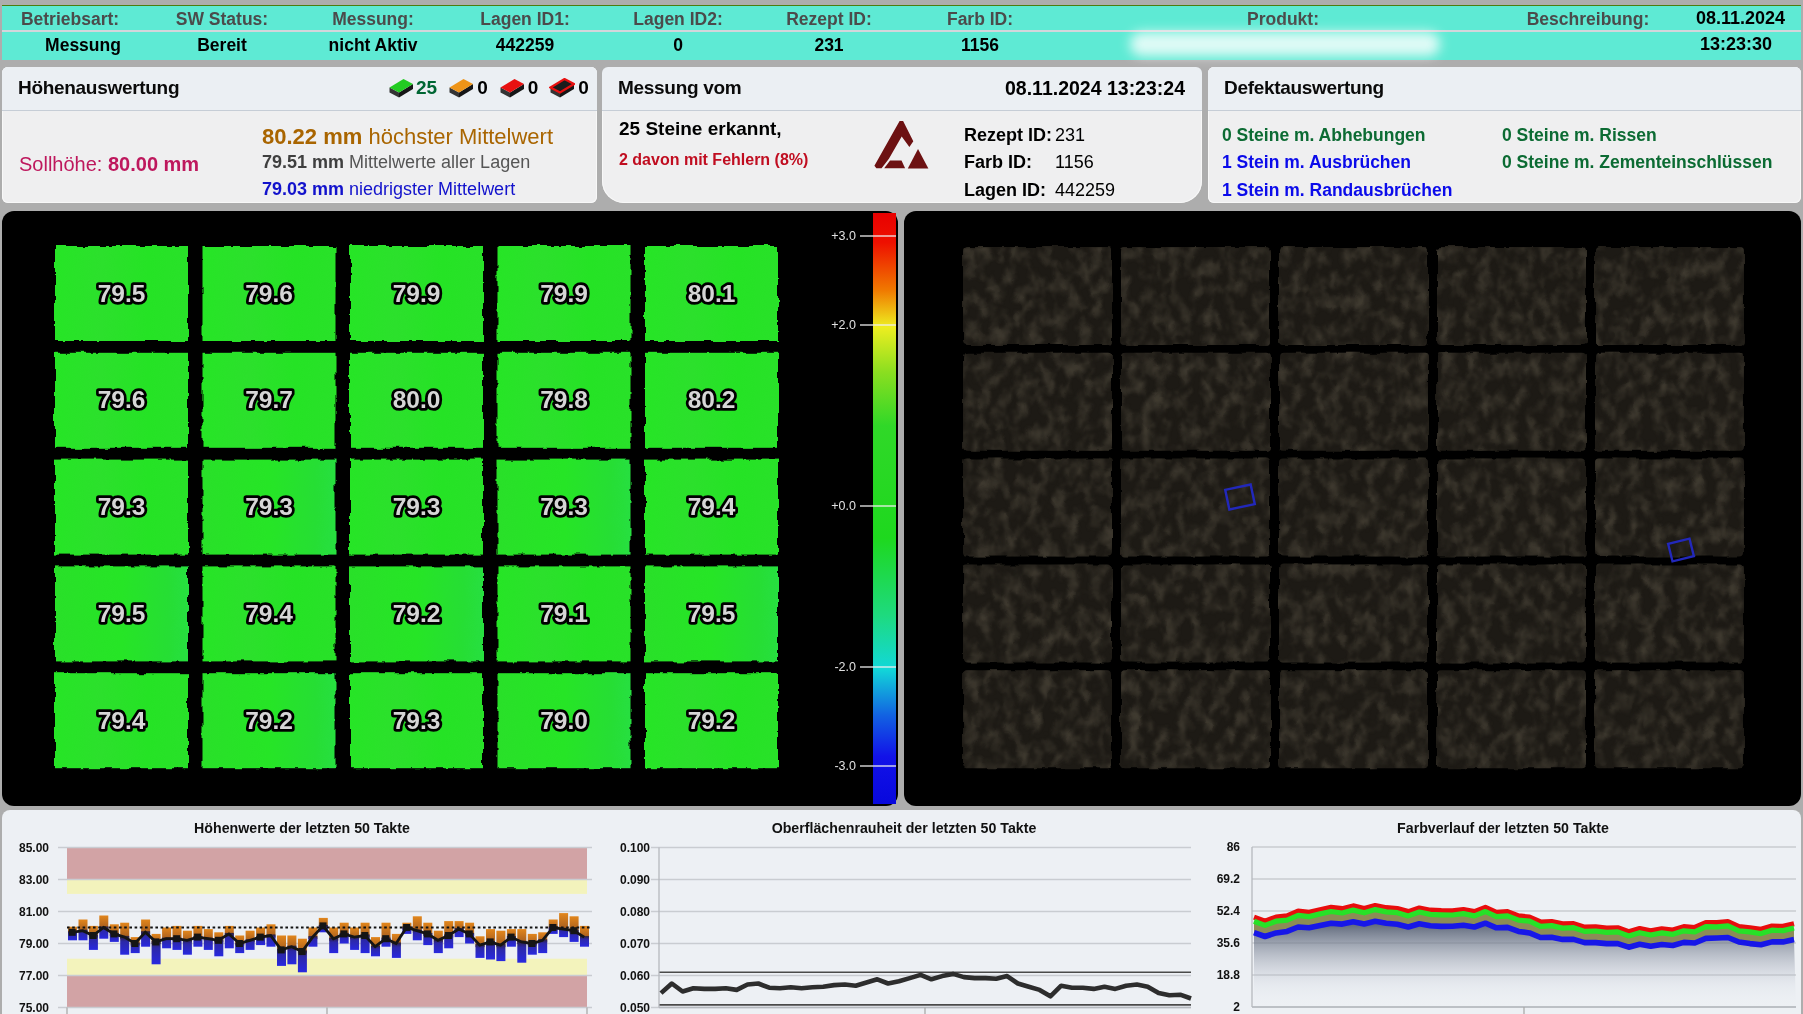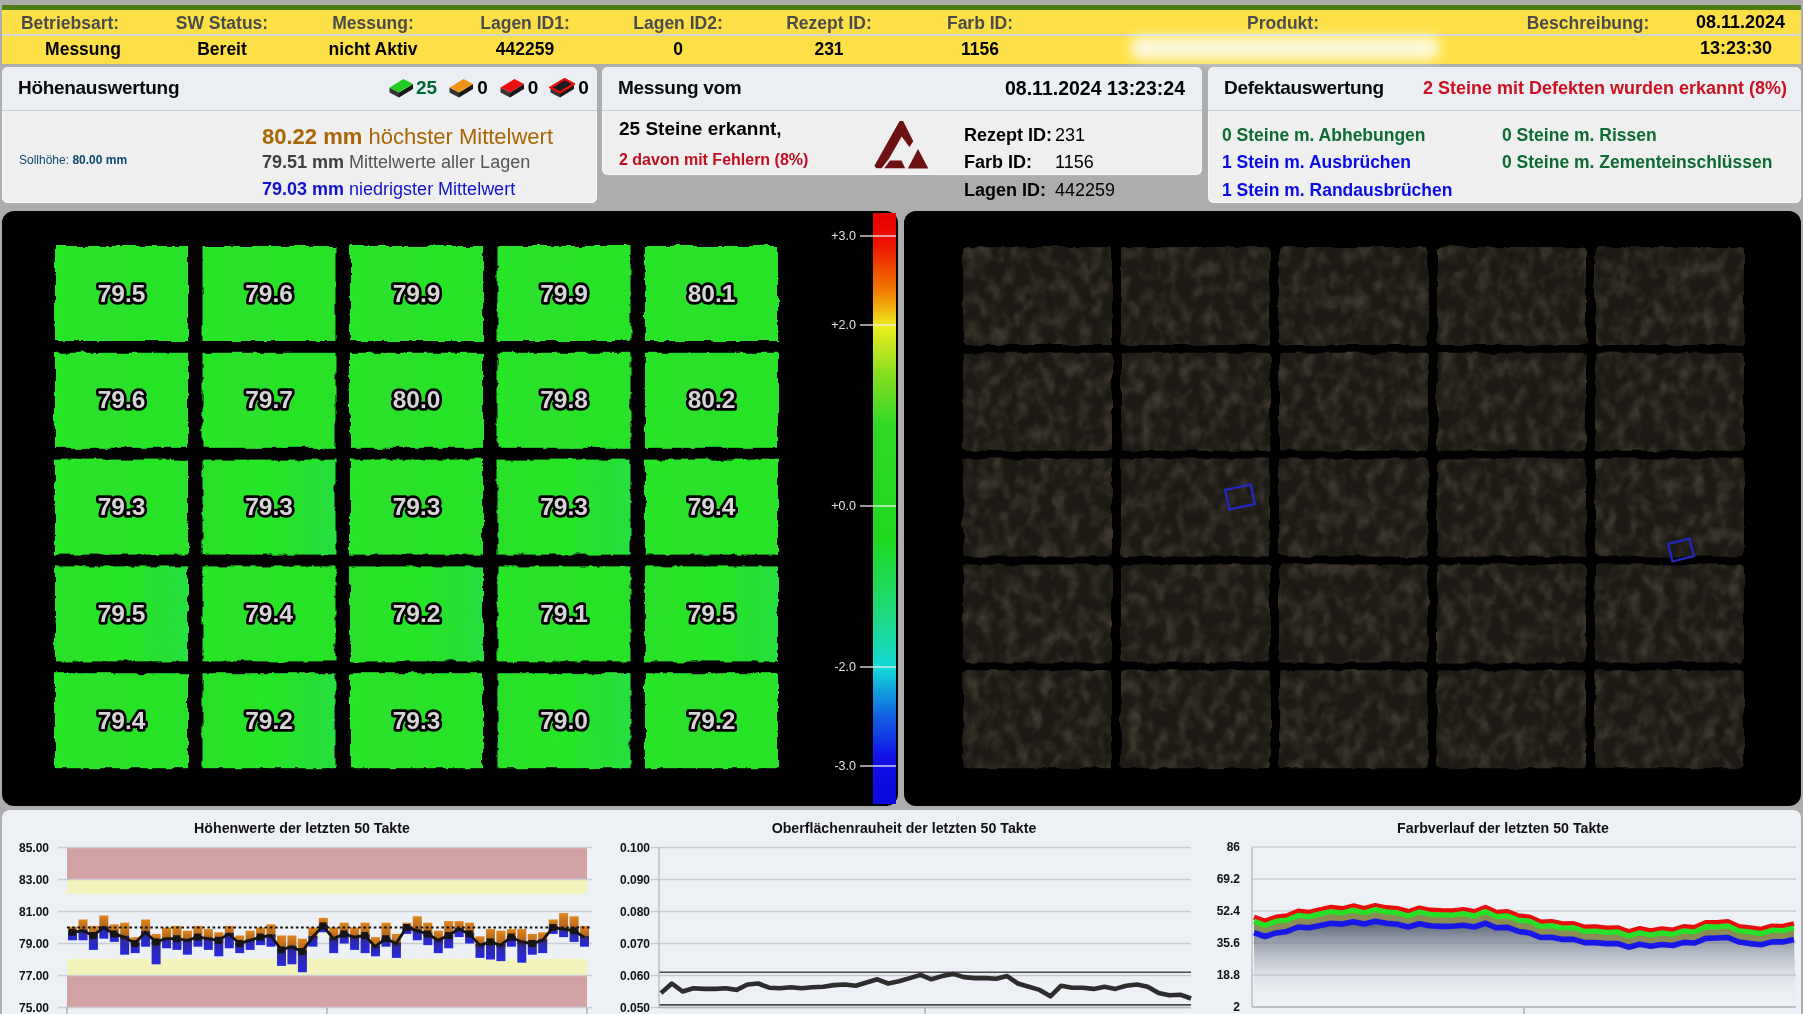--- a/index.html
+++ b/index.html
@@ -1,21 +1,21 @@
 <!DOCTYPE html>
 <html><head><meta charset="utf-8"><title>Messung</title><style>
 html,body{margin:0;padding:0;width:1803px;height:1014px;overflow:hidden;background:#adadad;font-family:"Liberation Sans",sans-serif;}
 .abs{position:absolute;}
 .lbl{position:absolute;transform:translateX(-50%);font-weight:bold;font-size:17.5px;color:#4b4b4b;white-space:nowrap;}
 .val{position:absolute;transform:translateX(-50%);font-weight:bold;font-size:17.5px;color:#000;white-space:nowrap;}
 .panel{position:absolute;background:#efeff0;border-radius:6px;box-shadow:0 0 0 1px #f8f8f8 inset;}
 .phead{position:absolute;left:0;top:0;right:0;height:43px;background:#ebeff3;border-bottom:1.5px solid #c6cdd6;border-radius:6px 6px 0 0;}
 .ptitle{position:absolute;left:16px;top:10px;font-weight:bold;font-size:19px;letter-spacing:-0.3px;color:#0a0a0a;}
 </style></head><body>
-<div class="abs" style="left:2px;top:5px;width:1799px;height:54px;background:#fde047;border-top:5px solid #4d7c0f;">
+<div class="abs" style="left:2px;top:5px;width:1799px;height:54px;background:#5eead4;border-top:1px solid #4d7c0f;">
 <div class="lbl" style="left:68px;top:3px;">Betriebsart:</div>
 <div class="val" style="left:68px;top:29px;margin-left:13px;">Messung</div>
 <div class="lbl" style="left:220px;top:3px;">SW Status:</div>
 <div class="val" style="left:220px;top:29px;">Bereit</div>
 <div class="lbl" style="left:371px;top:3px;">Messung:</div>
 <div class="val" style="left:371px;top:29px;">nicht Aktiv</div>
 <div class="lbl" style="left:523px;top:3px;">Lagen ID1:</div>
 <div class="val" style="left:523px;top:29px;">442259</div>
 <div class="lbl" style="left:676px;top:3px;">Lagen ID2:</div>
 <div class="val" style="left:676px;top:29px;">0</div>
@@ -43,47 +43,46 @@
           <path d="M1.5 9.5 L15.5 1 L25 6 L11 14.5 Z" fill="#ee9418"></path>
         </svg></span><span style="color:#000;margin-left:3px;">0</span><span style="margin-left:11px;"><svg width="26" height="20" viewBox="0 0 26 20" style="vertical-align:-4px">
           <path d="M1.5 9.5 L11 14.5 L11 19.5 L1.5 14.5 Z" fill="#343434"></path>
           <path d="M11 14.5 L25 6 L25 11 L11 19.5 Z" fill="#161616"></path>
           <path d="M1.5 9.5 L15.5 1 L25 6 L11 14.5 Z" fill="#e81010"></path>
         </svg></span><span style="color:#000;margin-left:3px;">0</span><span style="margin-left:11px;"><svg width="26" height="20" viewBox="0 0 26 20" style="vertical-align:-4px">
           <path d="M1.5 9.5 L11 14.5 L11 19.5 L1.5 14.5 Z" fill="#343434"></path>
           <path d="M11 14.5 L25 6 L25 11 L11 19.5 Z" fill="#161616"></path>
           <path d="M1.5 9.5 L15.5 1 L25 6 L11 14.5 Z" fill="#1c1c1c" stroke="#e81010" stroke-width="2.2"></path>
         </svg></span><span style="color:#000;margin-left:3px;">0</span></div>
-<div style="position:absolute;left:17px;top:86px;font-size:12px;color:#0c4a6e;">Sollhöhe: <b>80.00 mm</b></div>
+<div style="position:absolute;left:17px;top:86px;font-size:20px;color:#be185d;">Sollhöhe: <b>80.00 mm</b></div>
 <div style="position:absolute;left:260px;top:57px;font-size:22px;color:#a96500;"><b>80.22 mm</b> <span style="color:#a96500">höchster Mittelwert</span></div>
 <div style="position:absolute;left:260px;top:85px;font-size:18px;color:#3f3f3f;"><b>79.51 mm</b> <span style="color:#555">Mittelwerte aller Lagen</span></div>
 <div style="position:absolute;left:260px;top:112px;font-size:18px;color:#1212cc;text-align:right;"><b>79.03 mm</b> <span style="color:#1212cc">niedrigster Mittelwert</span></div>
 </div>
-<div class="panel" style="left:602px;top:67px;width:600px;height:108px;">
+<div class="panel" style="left:602px;top:67px;width:600px;height:136px;border-radius:22px;">
 <div class="phead"></div>
     <div class="ptitle">Messung vom</div>
 <div style="position:absolute;right:17px;top:10px;font-weight:bold;font-size:19.5px;color:#000;">08.11.2024 13:23:24</div>
 <div style="position:absolute;left:17px;top:51px;font-weight:bold;font-size:19px;color:#000;">25 Steine erkannt,</div>
 <div style="position:absolute;left:17px;top:84px;font-weight:bold;font-size:16px;color:#c00d20;">2 davon mit Fehlern (8%)</div>
 <svg width="58" height="50" viewBox="0 0 58 50" style="position:absolute;left:272px;top:53px">
       <path d="M25.6 0.9 L29.1 0.9 L39.3 21.3 L35.4 27.1 L27.7 16.5 L14.9 38.7 L7.6 48.3 L2.4 48.3 L0.4 45.8 Z" fill="#6d1112"></path>
       <path d="M16.1 40.4 L27.5 40.4 L31.1 48.3 L10.2 48.3 Z" fill="#6d1112"></path>
       <path d="M44.0 29.0 L54.4 48.4 L33.8 48.4 Z" fill="#6d1112"></path>
     </svg>
 <div style="position:absolute;left:362px;top:58px;font-size:18px;color:#000;"><b>Rezept ID:</b></div>
 <div style="position:absolute;left:453px;top:58px;font-size:18px;color:#000;">231</div>
 <div style="position:absolute;left:362px;top:85px;font-size:18px;color:#000;"><b>Farb ID:</b></div>
 <div style="position:absolute;left:453px;top:85px;font-size:18px;color:#000;">1156</div>
 <div style="position:absolute;left:362px;top:113px;font-size:18px;color:#000;"><b>Lagen ID:</b></div>
 <div style="position:absolute;left:453px;top:113px;font-size:18px;color:#000;">442259</div>
 </div>
 <div class="panel" style="left:1208px;top:67px;width:593px;height:136px;">
 <div class="phead"></div>
     <div class="ptitle">Defektauswertung</div>
-<div style="position:absolute;right:14px;top:11px;font-weight:bold;font-size:18px;color:#cc1021;">2 Steine mit Defekten wurden erkannt (8%)</div>
 <div style="position:absolute;left:14px;top:58px;font-weight:bold;font-size:17.5px;color:#0c6b33;">0 Steine m. Abhebungen</div>
 <div style="position:absolute;left:14px;top:85px;font-weight:bold;font-size:17.5px;color:#0b0bea;">1 Stein m. Ausbrüchen</div>
 <div style="position:absolute;left:14px;top:113px;font-weight:bold;font-size:17.5px;color:#0b0bea;">1 Stein m. Randausbrüchen</div>
 <div style="position:absolute;left:294px;top:58px;font-weight:bold;font-size:17.5px;color:#0c6b33;">0 Steine m. Rissen</div>
 <div style="position:absolute;left:294px;top:85px;font-weight:bold;font-size:17.5px;color:#0c6b33;">0 Steine m. Zementeinschlüssen</div>
 </div>
 <div class="abs" style="left:2px;top:211px;width:896px;height:595px;background:#000;border-radius:12px;">
 <svg width="896" height="595" style="position:absolute;left:0;top:0">
       <defs>
         <filter id="rough" color-interpolation-filters="sRGB" x="-5%" y="-5%" width="110%" height="110%">

